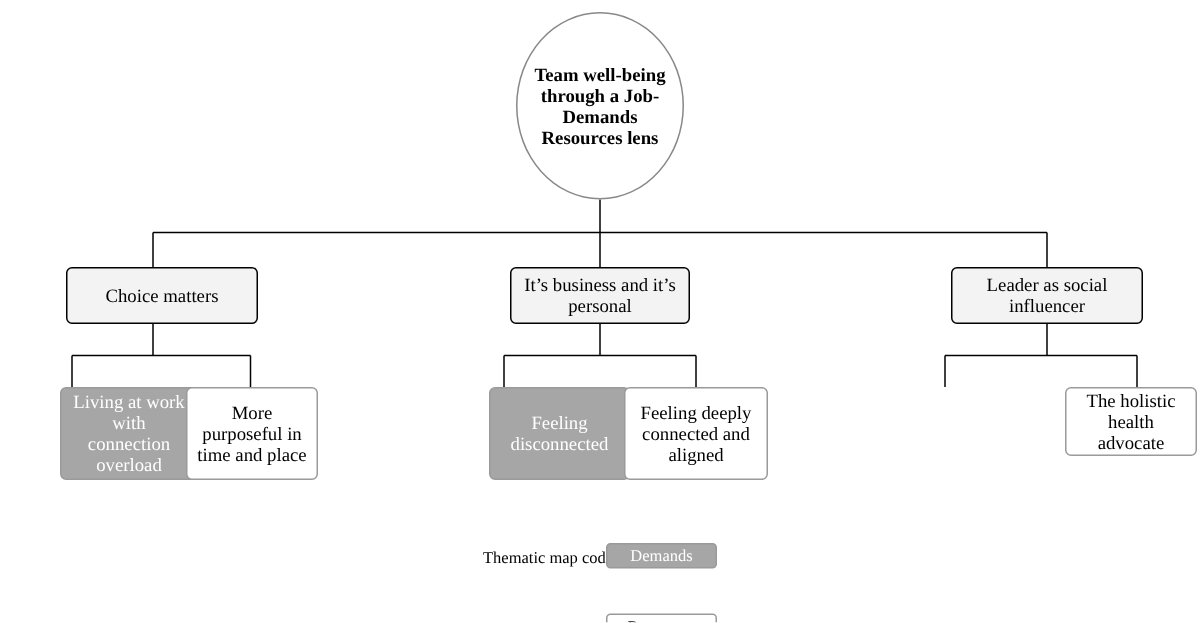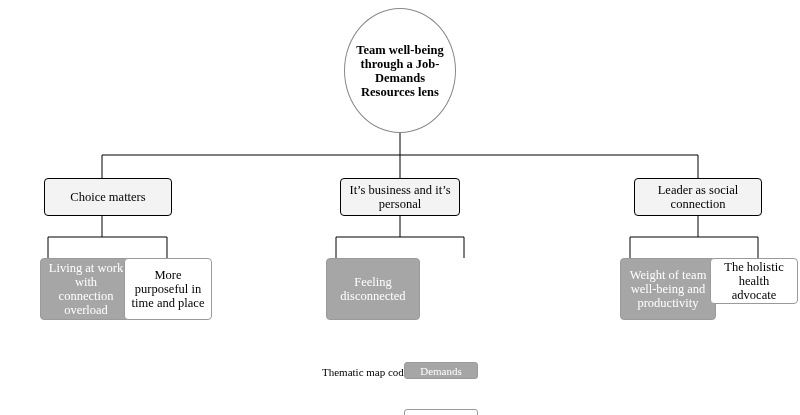--- a/index.html
+++ b/index.html
@@ -127,39 +127,39 @@
 
   <div class="node theme-node" style="left:44px; top:178px; width:128px; height:38px;">
     <span>Choice matters</span>
   </div>
 
   <div class="node theme-node" style="left:340px; top:178px; width:120px; height:38px;">
     <span>It’s business and it’s personal</span>
   </div>
 
   <div class="node theme-node" style="left:634px; top:178px; width:128px; height:38px;">
-    <span>Leader as social connection</span>
+    <span>Leader as social influencer</span>
   </div>
 
   <div class="node leaf-node leaf-demands" style="left:2px; top:258px; width:92px; height:62px;">
     <span>Living at work with connection overload</span>
   </div>
 
   <div class="node leaf-node leaf-resources" style="left:124px; top:258px; width:88px; height:62px;">
     <span>More purposeful in time and place</span>
   </div>
 
   <div class="node leaf-node leaf-demands" style="left:288px; top:258px; width:94px; height:62px;">
     <span>Feeling disconnected</span>
   </div>
 
+  <div class="node leaf-node leaf-resources" style="left:416px; top:258px; width:96px; height:62px;">
+    <span>Feeling deeply connected and aligned</span>
+  </div>
 
-  <div class="node leaf-node leaf-demands" style="left:582px; top:258px; width:96px; height:62px;">
-    <span>Weight of team well-being and productivity</span>
-  </div>
 
   <div class="node leaf-node leaf-resources" style="left:710px; top:258px; width:88px; height:46px;">
     <span>The holistic health advocate</span>
   </div>
 
   <div class="legend-label" style="left:322px; top:366px; width:78px;">Thematic map code</div>
 
   <div class="legend-chip legend-demands" style="left:404px; top:362px; width:74px; height:17px;">
     <span>Demands</span>
   </div>

